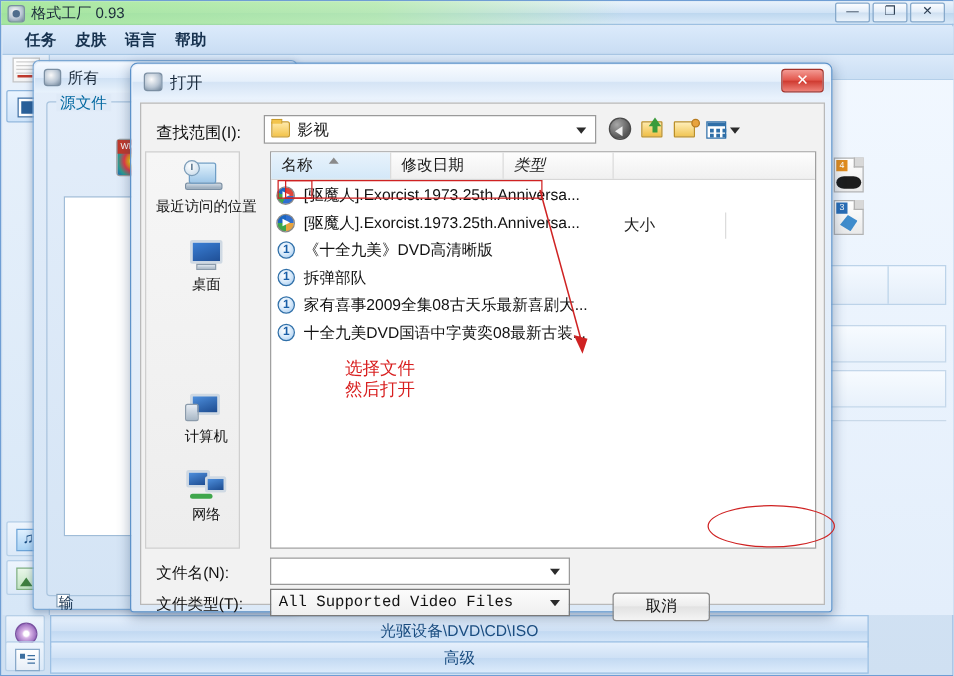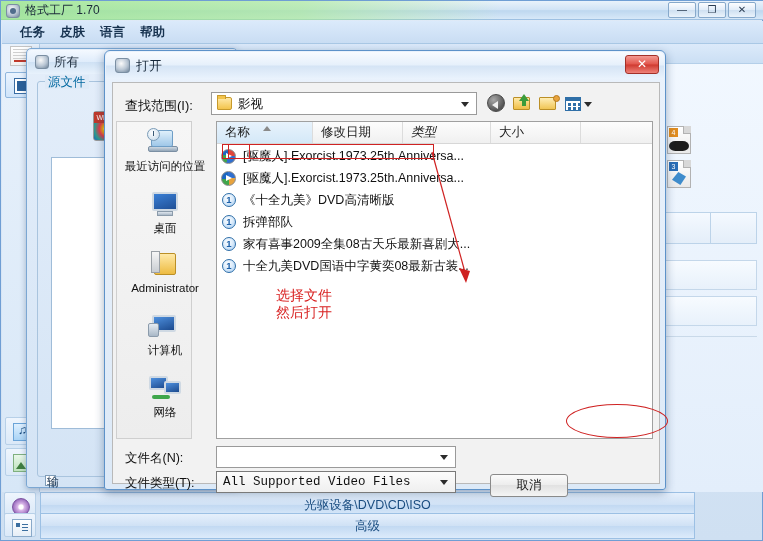--- a/index.html
+++ b/index.html
@@ -526,21 +526,21 @@
 </head>
 <body>
 
 <div id="root">
 
   <div class="app-window">
 
     <div class="app-titlebar">
       <div class="app-title-glow"></div>
       <div class="app-icon"></div>
-      <div class="app-title-text">格式工厂 1.70</div>
+      <div class="app-title-text">格式工厂 0.93</div>
       <div class="app-btn min">—</div>
       <div class="app-btn max">❐</div>
       <div class="app-btn close">✕</div>
     </div>
 
     <div class="app-menubar">
       <div class="menu-item" style="left:14px;">任务</div>
       <div class="menu-item" style="left:54px;">皮肤</div>
       <div class="menu-item" style="left:94px;">语言</div>
       <div class="menu-item" style="left:134px;">帮助</div>
@@ -647,27 +647,20 @@
           </div>
           <div class="lbl">最近访问的位置</div>
         </div>
         <div class="place" style="top:68px;">
           <div class="ic ic-desktop">
             <span class="scr"></span>
               <span class="base"></span>
           </div>
           <div class="lbl">桌面</div>
         </div>
-        <div class="place" style="top:128px;">
-          <div class="ic ic-user">
-            <span class="f"></span>
-              <span class="p"></span>
-          </div>
-          <div class="lbl">Administrator</div>
-        </div>
         <div class="place" style="top:190px;">
           <div class="ic ic-computer">
             <span class="scr"></span>
               <span class="box"></span>
           </div>
           <div class="lbl">计算机</div>
         </div>
         <div class="place" style="top:252px;">
           <div class="ic ic-network">
             <span class="s1"></span>
@@ -677,21 +670,21 @@
           <div class="lbl">网络</div>
         </div>
       </div>
 
       <div class="od-list">
         <div class="od-list-header">
           <div class="hcell active" style="left:0; width:96px;">名称</div>
           <div class="sort-asc"></div>
           <div class="hcell" style="left:96px; width:90px;">修改日期</div>
           <div class="hcell" style="left:186px; width:88px;font-style:italic;">类型</div>
-          <div class="hcell" style="left:274px; width:90px;">大小</div>
+          <div class="hcell" style="left:274px; width:90px;margin-top:48px;">大小</div>
           <div class="hcell" style="left:364px; width:73px; border-right:none;"></div>
         </div>
 
         <div class="filerow" style="top:24px;">
           <span class="ico-wmp sel"></span>
           <span class="fname">[驱魔人].Exorcist.1973.25th.Anniversa...</span>
         </div>
         <div class="filerow" style="top:46px;">
           <span class="ico-wmp"></span>
           <span class="fname">[驱魔人].Exorcist.1973.25th.Anniversa...</span>

